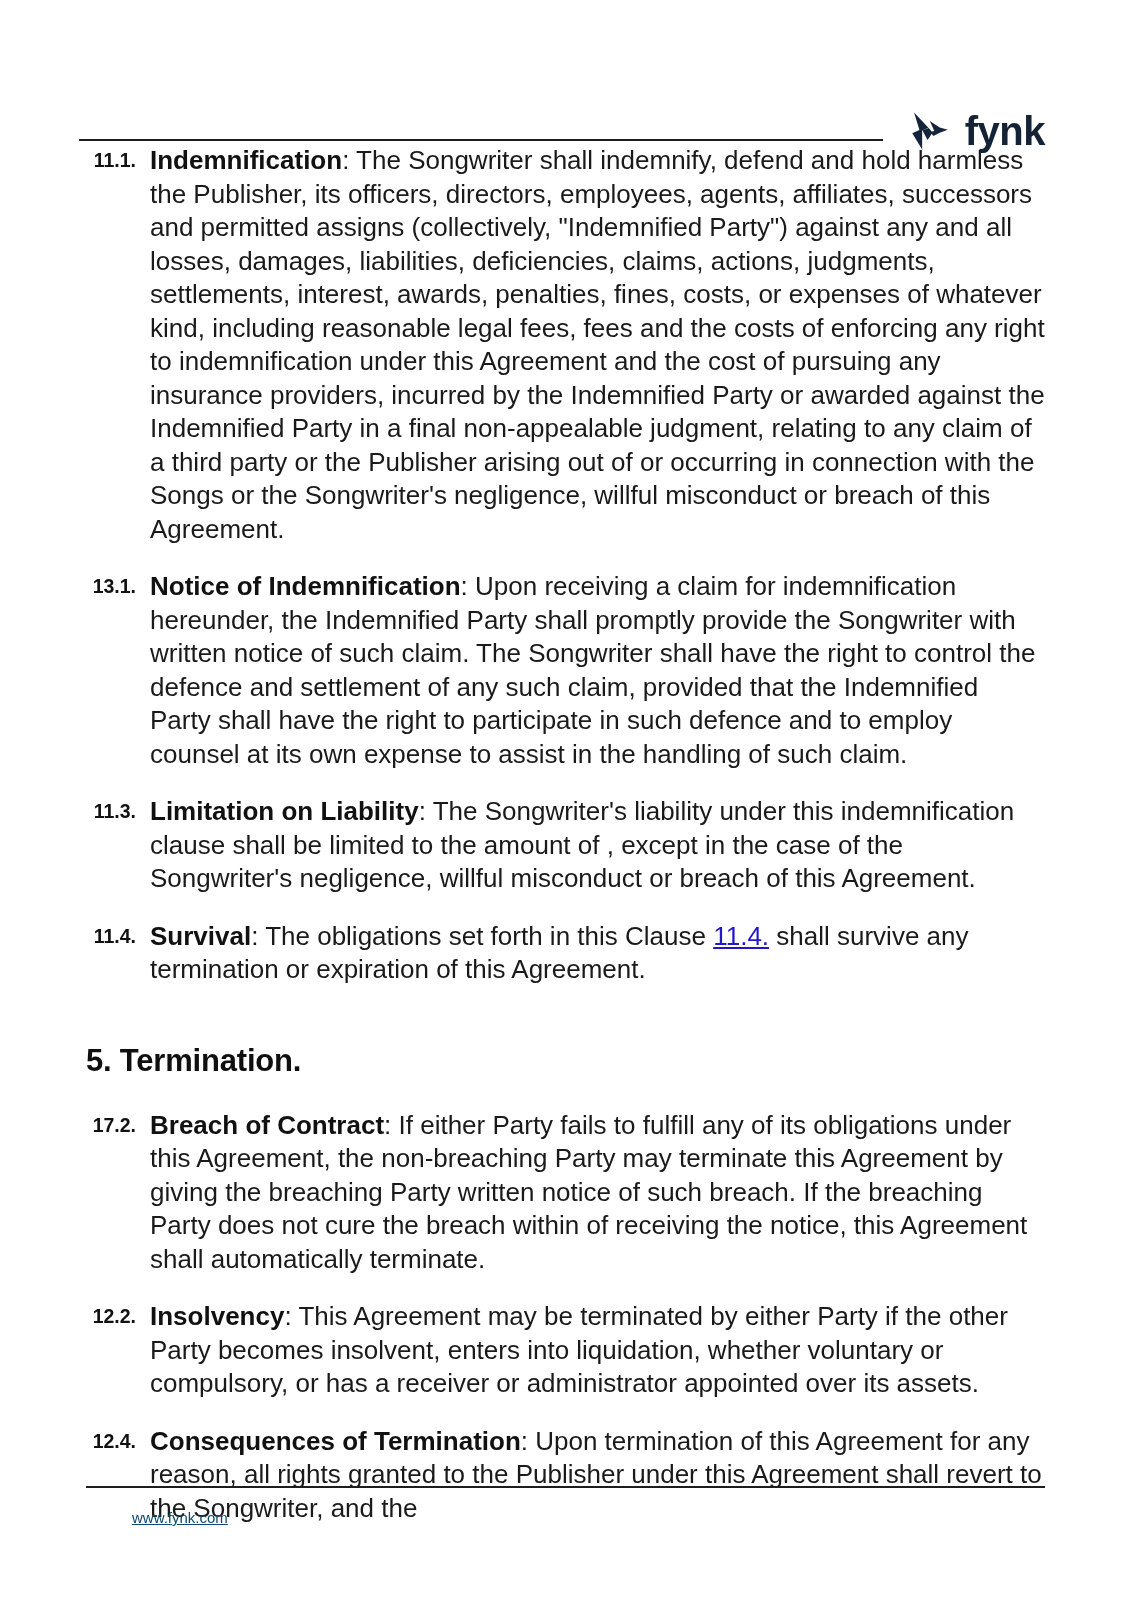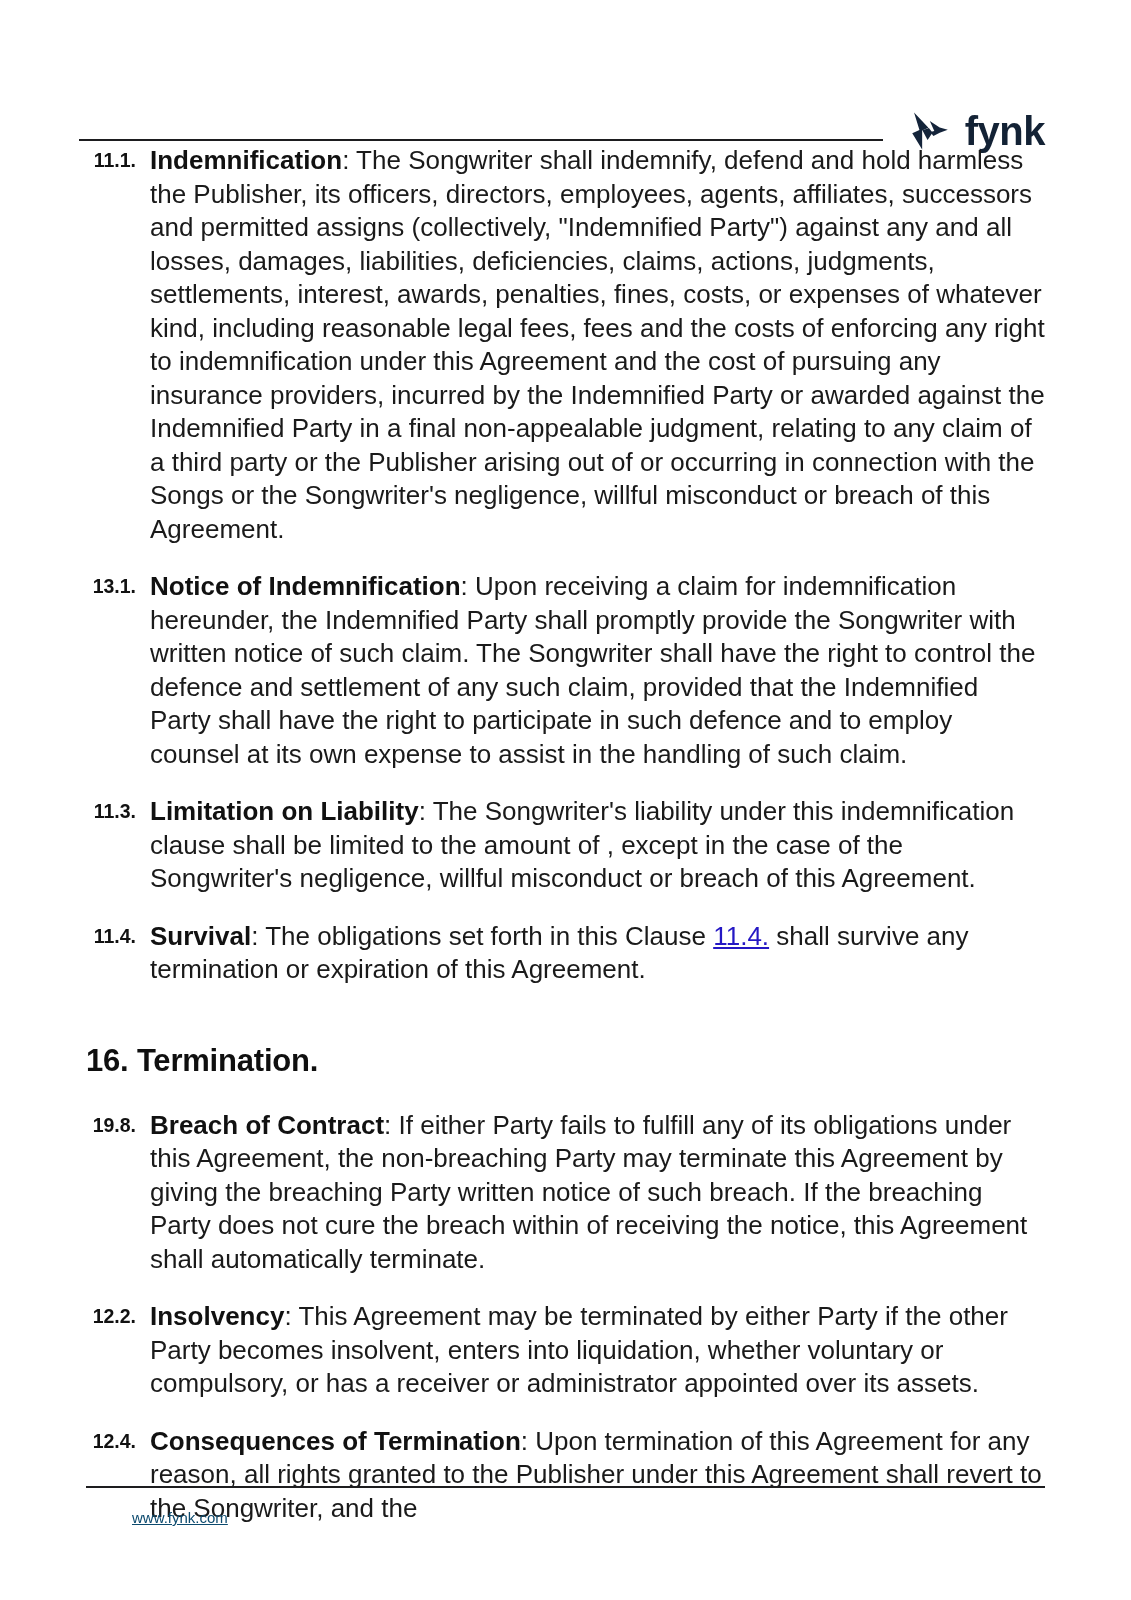--- a/index.html
+++ b/index.html
@@ -164,24 +164,24 @@
     <div class="clause">
       <div class="clause-num">11.3.</div>
       <div class="clause-body"><b>Limitation on Liability</b><span>: The Songwriter's liability under this indemnification clause shall be limited to the amount of , except in the case of the Songwriter's negligence, willful misconduct or breach of this Agreement.</span></div>
     </div>
 
     <div class="clause">
       <div class="clause-num">11.4.</div>
       <div class="clause-body"><b>Survival</b><span>: The obligations set forth in this Clause </span><a class="xref" href="#">11.4.</a><span> shall survive any termination or expiration of this Agreement.</span></div>
     </div>
 
-    <h2 class="section-heading">16. Termination.</h2>
-
-    <div class="clause">
-      <div class="clause-num">19.8.</div>
+    <h2 class="section-heading">5. Termination.</h2>
+
+    <div class="clause">
+      <div class="clause-num">17.2.</div>
       <div class="clause-body"><b>Breach of Contract</b><span>: If either Party fails to fulfill any of its obligations under this Agreement, the non-breaching Party may terminate this Agreement by giving the breaching Party written notice of such breach. If the breaching Party does not cure the breach within of receiving the notice, this Agreement shall automatically terminate.</span></div>
     </div>
 
     <div class="clause">
       <div class="clause-num">12.2.</div>
       <div class="clause-body"><b>Insolvency</b><span>: This Agreement may be terminated by either Party if the other Party becomes insolvent, enters into liquidation, whether voluntary or compulsory, or has a receiver or administrator appointed over its assets.</span></div>
     </div>
 
 
     <div class="clause">

